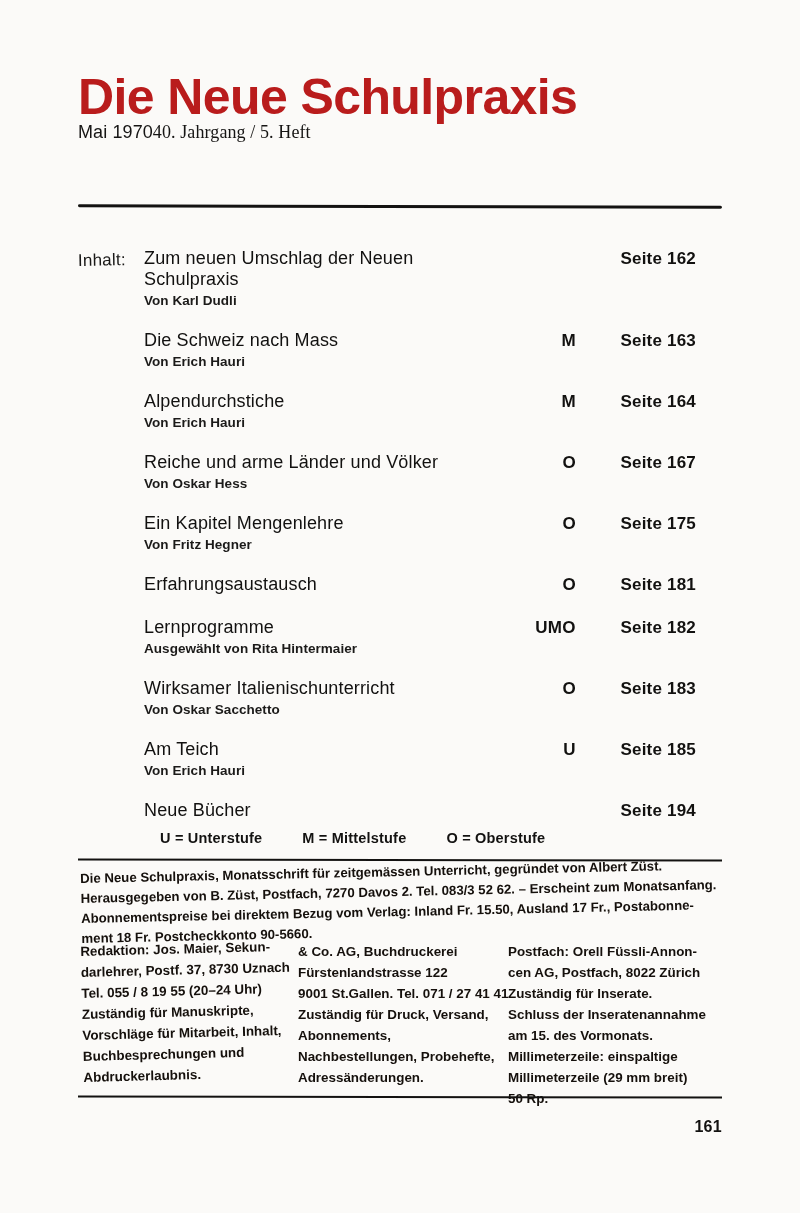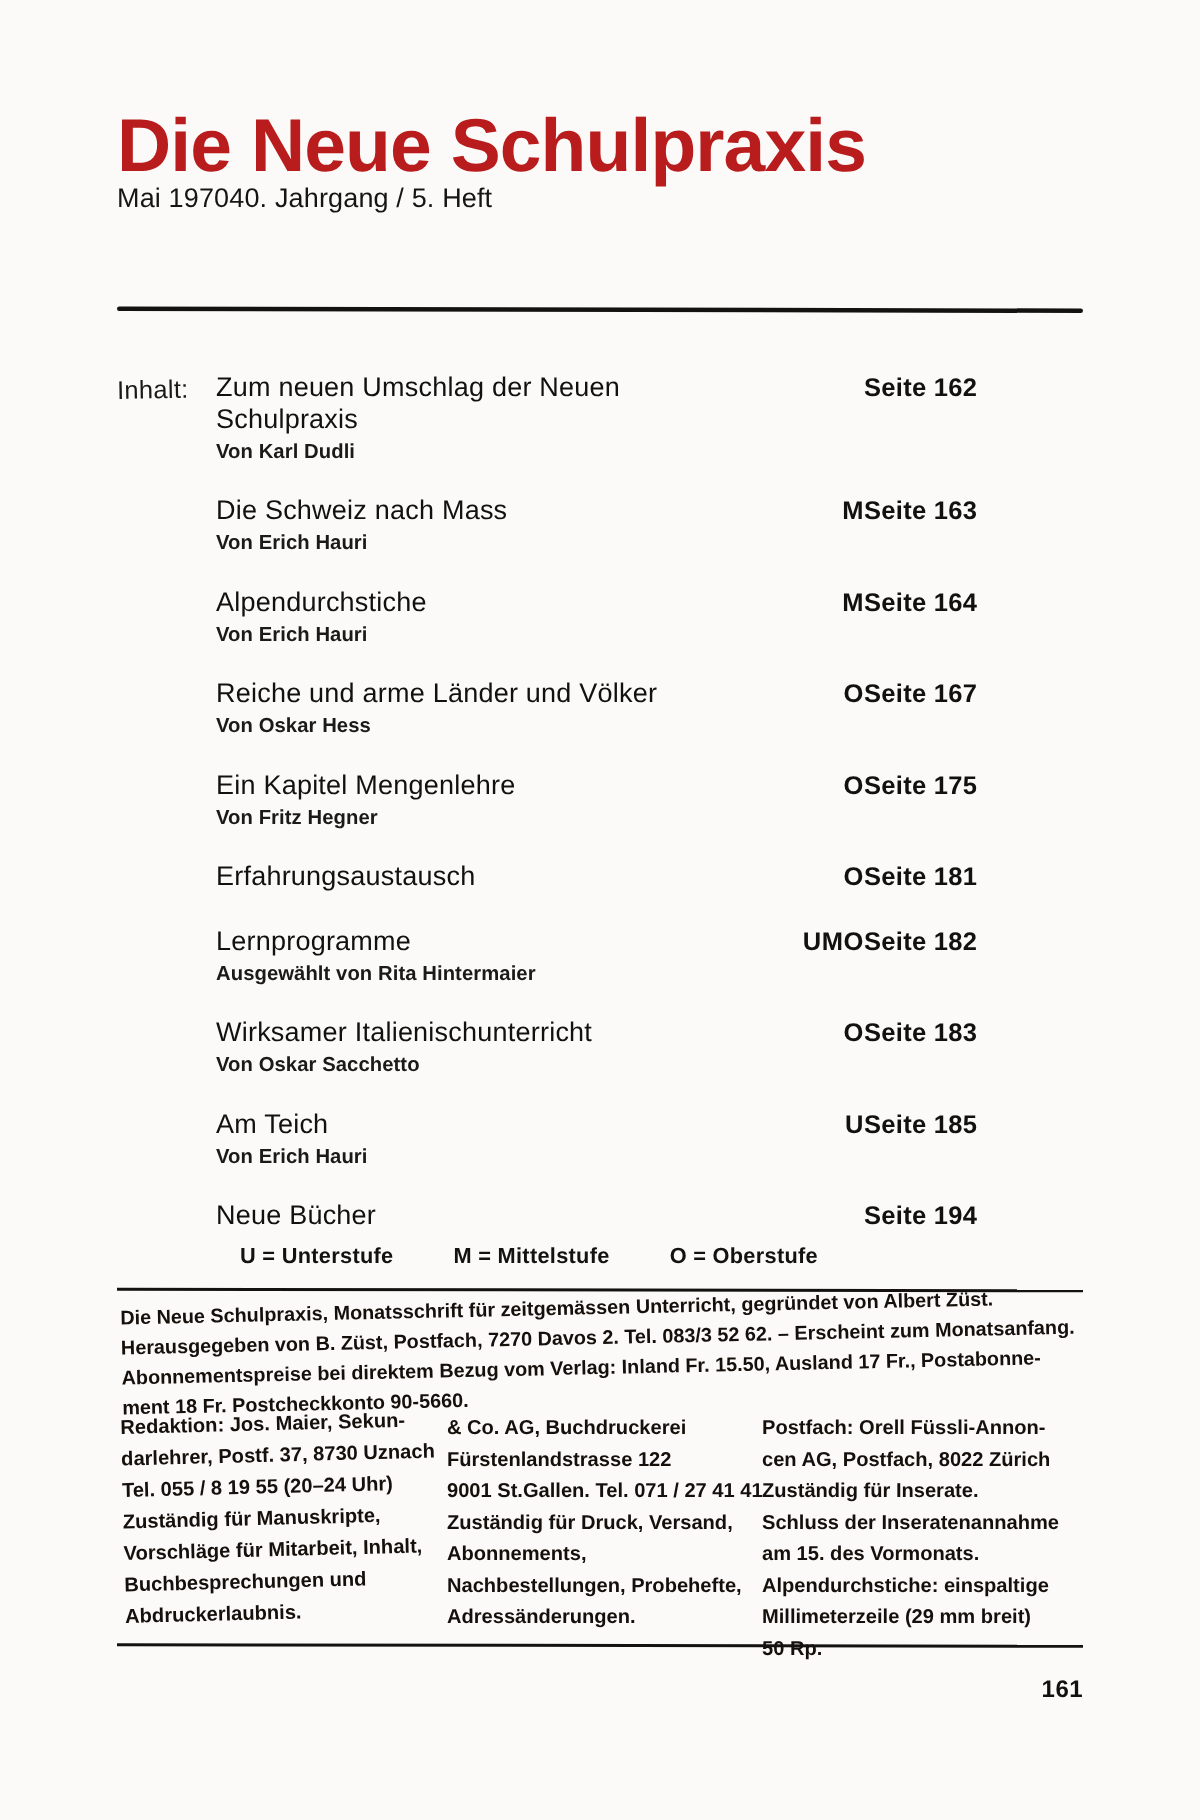--- a/index.html
+++ b/index.html
@@ -33,21 +33,21 @@
     white-space: nowrap;
   }
   .issue-line {
     display: flex;
     align-items: baseline;
     margin-top: 0;
     font-size: 18px;
     color: #161514;
   }
   .issue-date { letter-spacing: 0.1px; }
-  .issue-volume { letter-spacing: 0.1px; }
+  .issue-volume { letter-spacing: 0.1px; font-family: Liberation Serif, serif; }
 
   
   .rule {
     position: absolute;
     left: 78px;
     width: 644px;
     background: #131211;
   }
   .rule-thick {
     top: 205px;
@@ -108,20 +108,21 @@
     color: #121110;
     width: 76px;
     text-align: right;
     letter-spacing: 0.4px;
   }
   .toc-page {
     font-size: 17px;
     font-weight: bold;
     color: #121110;
     width: 120px;
+    text-align: right;
     letter-spacing: 0.2px;
   }
   .toc-author {
     font-size: 13.5px;
     font-weight: bold;
     color: #1b1a19;
     margin-top: 3px;
     letter-spacing: 0.05px;
   }
 
@@ -325,21 +326,21 @@
         <div class="fline">Abonnements,</div>
         <div class="fline">Nachbestellungen, Probehefte,</div>
         <div class="fline">Adressänderungen.</div>
       </div>
     <div class="fcol fcol-right">
         <div class="fline"><b class="lead">Postfach:</b><span> Orell Füssli-Annon-</span></div>
         <div class="fline">cen AG, Postfach, 8022 Zürich</div>
         <div class="fline">Zuständig für Inserate.</div>
         <div class="fline">Schluss der Inseratenannahme</div>
         <div class="fline">am 15. des Vormonats.</div>
-        <div class="fline">Alpendurchstiche: einspaltige</div>
+        <div class="fline">Millimeterzeile: einspaltige</div>
         <div class="fline">Millimeterzeile (29 mm breit)</div>
         <div class="fline">50 Rp.</div>
       </div>
   </div>
 
   <div class="rule rule-thin-bottom"></div>
 
   <div class="folio">161</div>
 
 </div>

